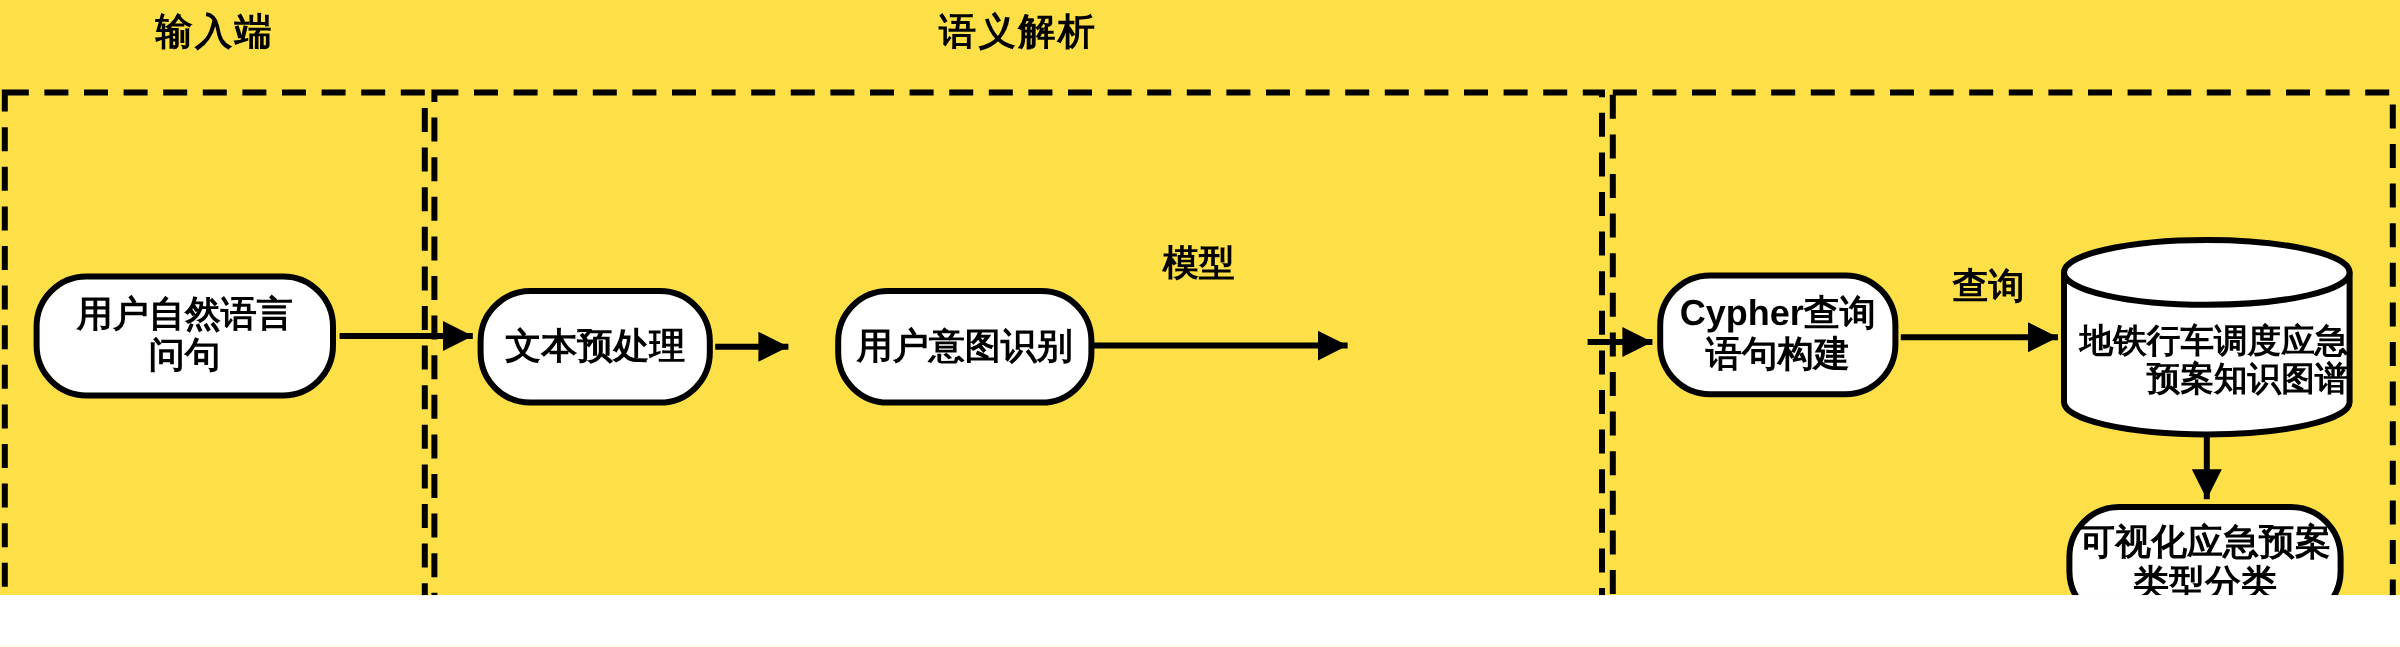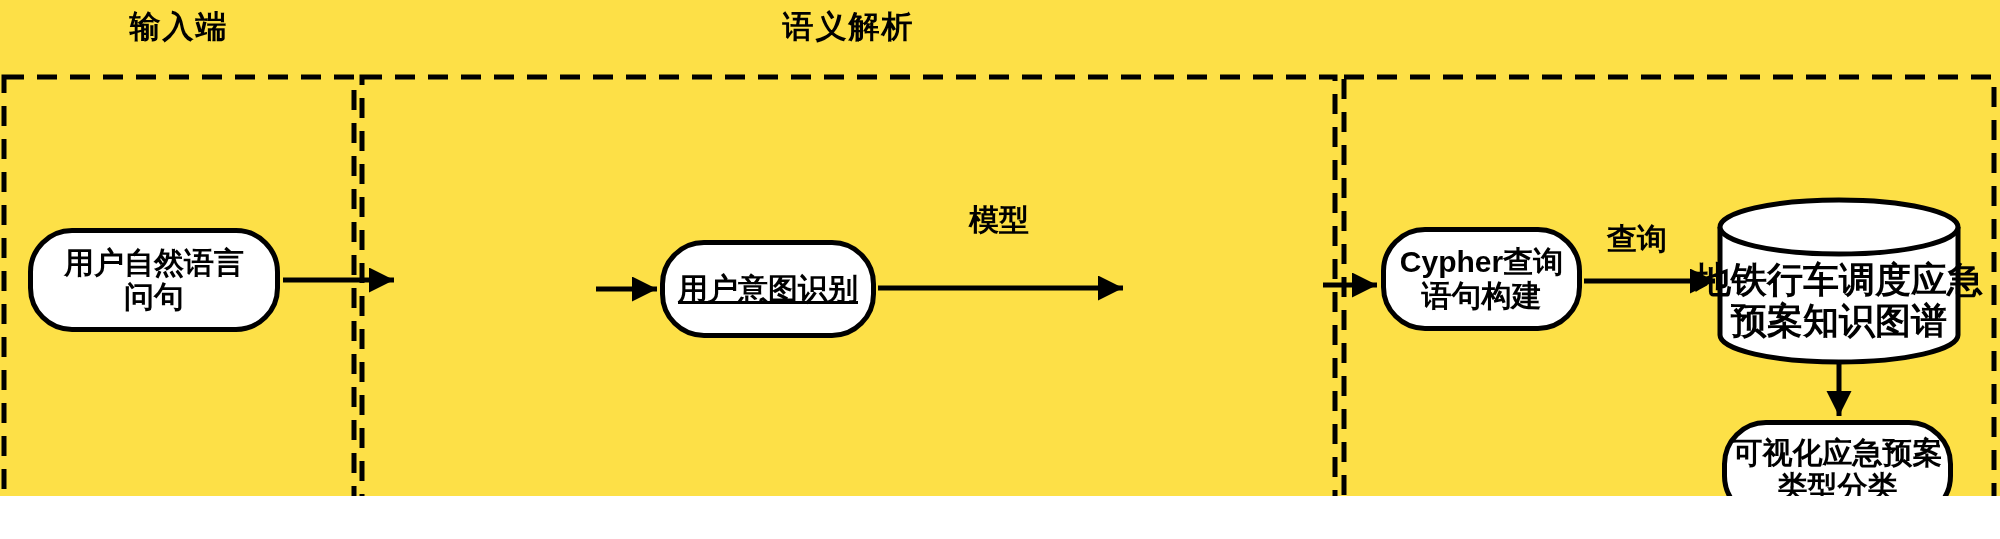--- a/index.html
+++ b/index.html
@@ -19,21 +19,21 @@
   }
   .node{
     position:absolute;box-sizing:border-box;
     background:#fff;border:5px solid #000;border-radius:44px;
     display:flex;flex-direction:column;align-items:center;justify-content:center;
     font-size:30px;font-weight:700;line-height:1.14;text-align:center;
     white-space:nowrap;
   }
   .node .ln{display:block;}
   .plain{border:none;background:transparent;border-radius:0;}
-  .cyl-label{font-size:36px;}
+  .cyl-label{font-size:28px;align-items:flex-end;}
   .edge-label{
     position:absolute;text-align:center;
     font-size:30px;font-weight:700;line-height:1.2;white-space:nowrap;
   }
   .edge-label .ln{display:block;}
 </style>
 </head>
 <body>
 
 <div class="canvas">
@@ -61,22 +61,25 @@
   </svg>
 
   <div class="section-title" style="left:4px;width:350px;">输入端</div>
   <div class="section-title" style="left:362px;width:973px;font-family:Liberation Mono, monospace;">语义解析</div>
 
   <div class="node" style="left:28px;top:228px;width:252px;height:104px;justify-content:center;">
     <span class="ln">用户自然语言</span>
     <span class="ln">问句</span>
   </div>
 
+  <div class="node" style="left:398px;top:240px;width:196px;height:98px;">
+    <span class="ln">文本预处理</span>
+  </div>
 
-  <div class="node" style="left:660px;top:240px;width:216px;height:98px;text-decoration:underline;">
+  <div class="node" style="left:696px;top:240px;width:216px;height:98px;">
     <span class="ln">用户意图识别</span>
   </div>
 
 
   <div class="node" style="left:1381px;top:227px;width:201px;height:104px;">
     <span class="ln">Cypher查询</span>
     <span class="ln">语句构建</span>
   </div>
 
   <div class="node plain cyl-label" style="left:1721px;top:258px;width:236px;height:84px;">
@@ -85,15 +88,15 @@
   </div>
 
   <div class="node" style="left:1722px;top:420px;width:231px;height:100px;font-family:Liberation Serif, serif;">
     <span class="ln">可视化应急预案</span>
     <span class="ln">类型分类</span>
   </div>
 
   <div class="edge-label" style="left:894px;top:202px;width:210px;">
     <span class="ln">模型</span>
   </div>
-  <div class="edge-label" style="left:1587px;top:221px;width:100px;">查询</div>
+  <div class="edge-label" style="left:1587px;top:221px;width:100px;text-align:right;">查询</div>
 
 </div>
 
 </body></html>

